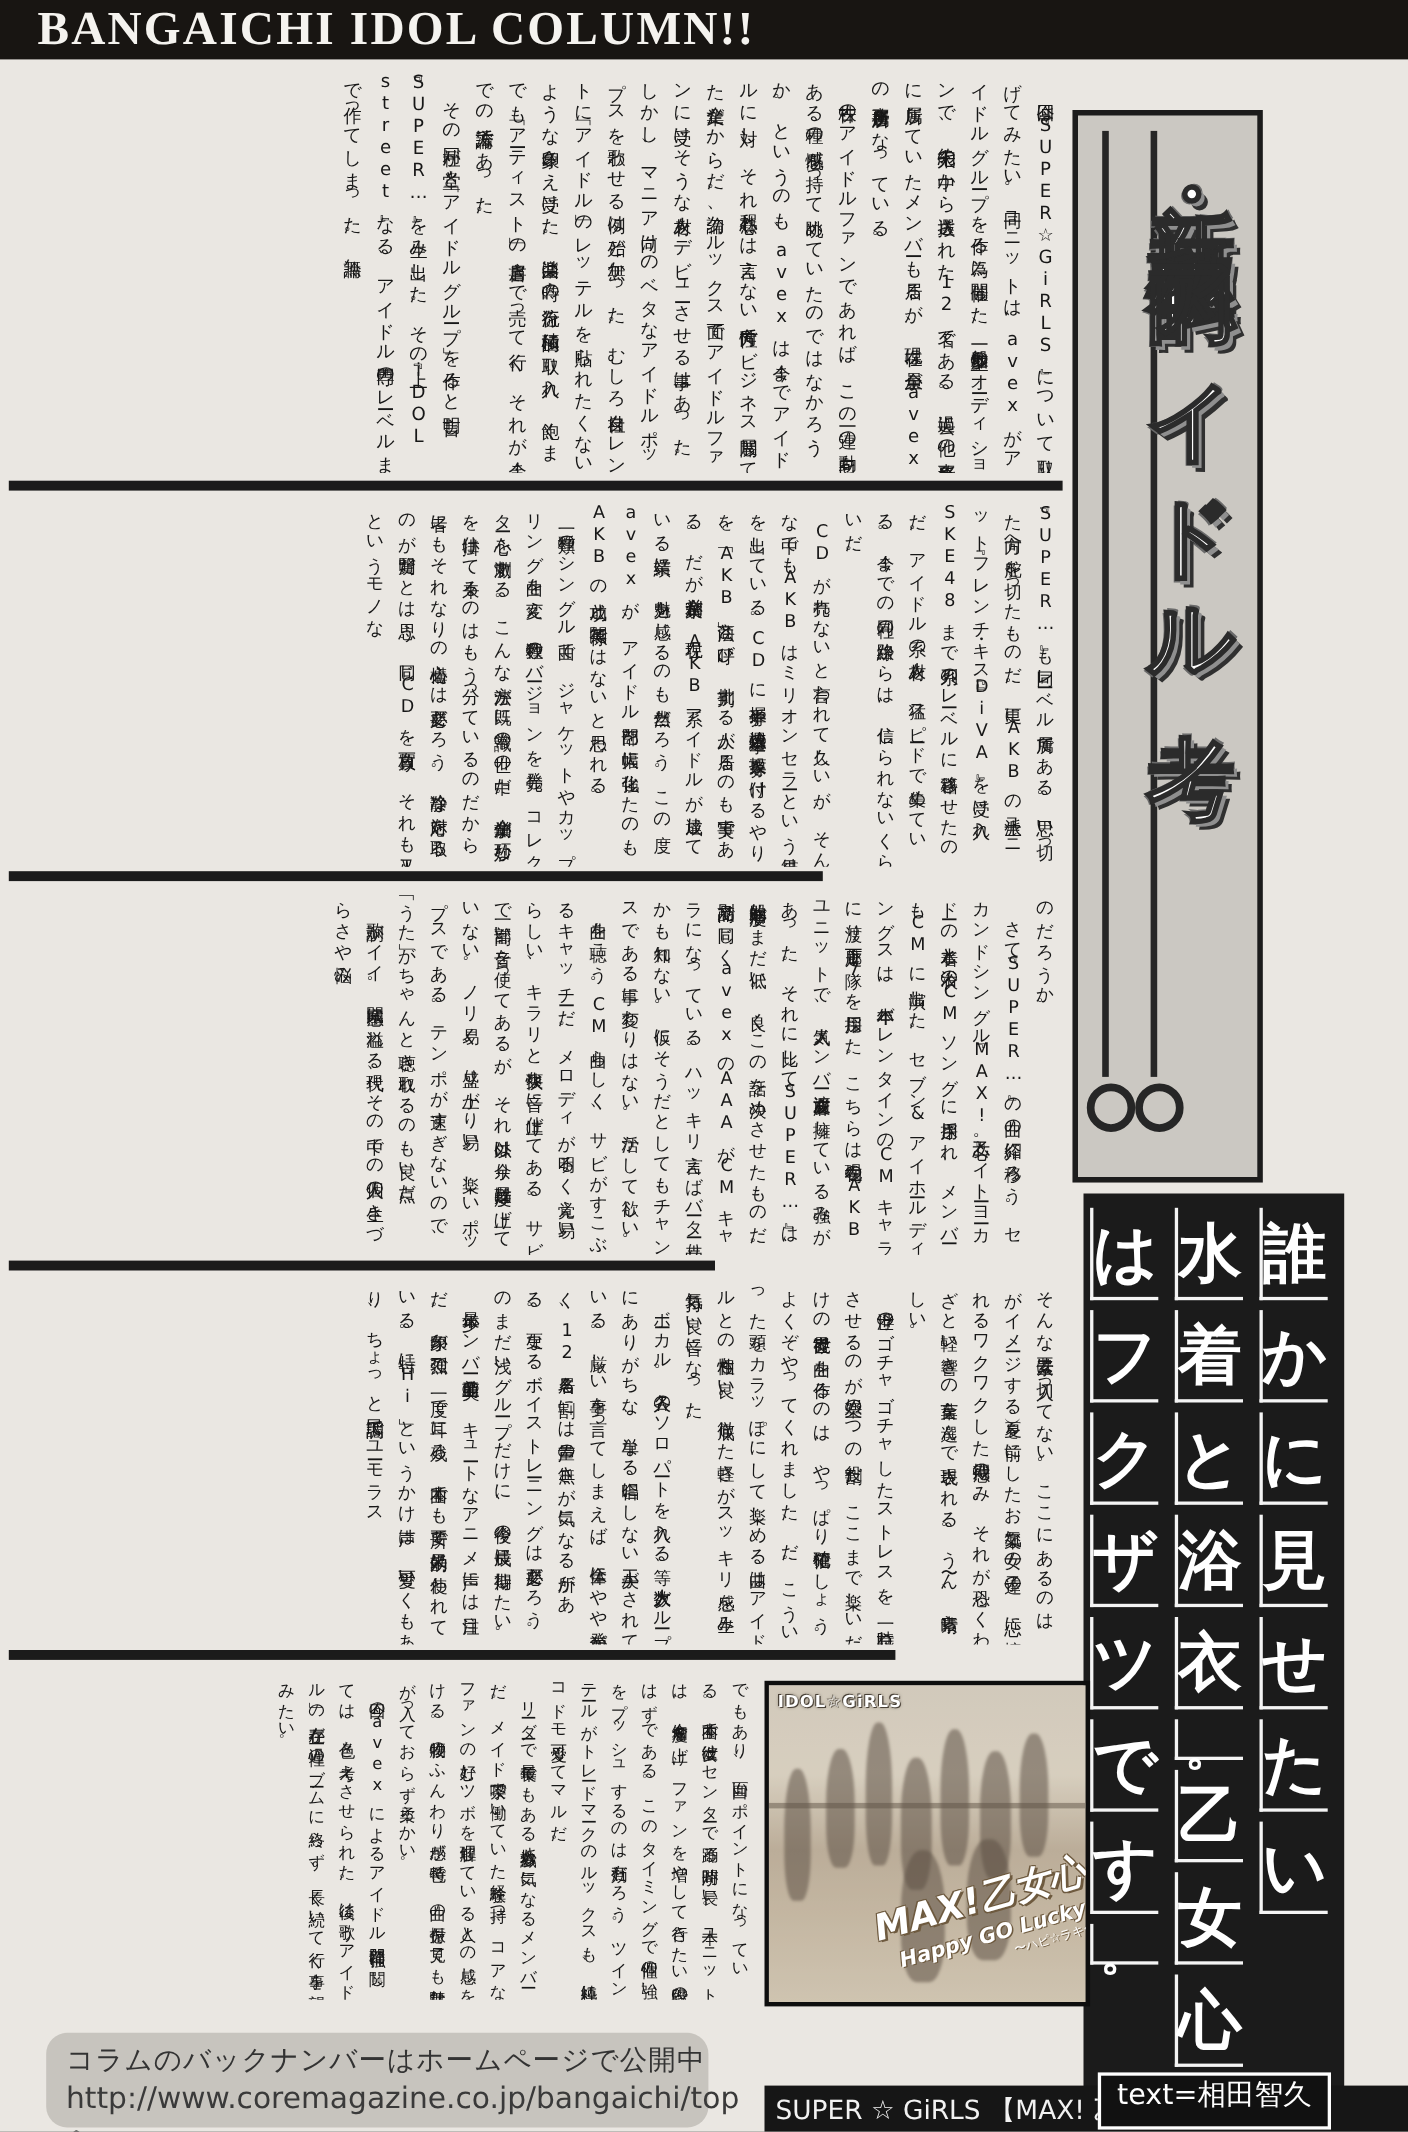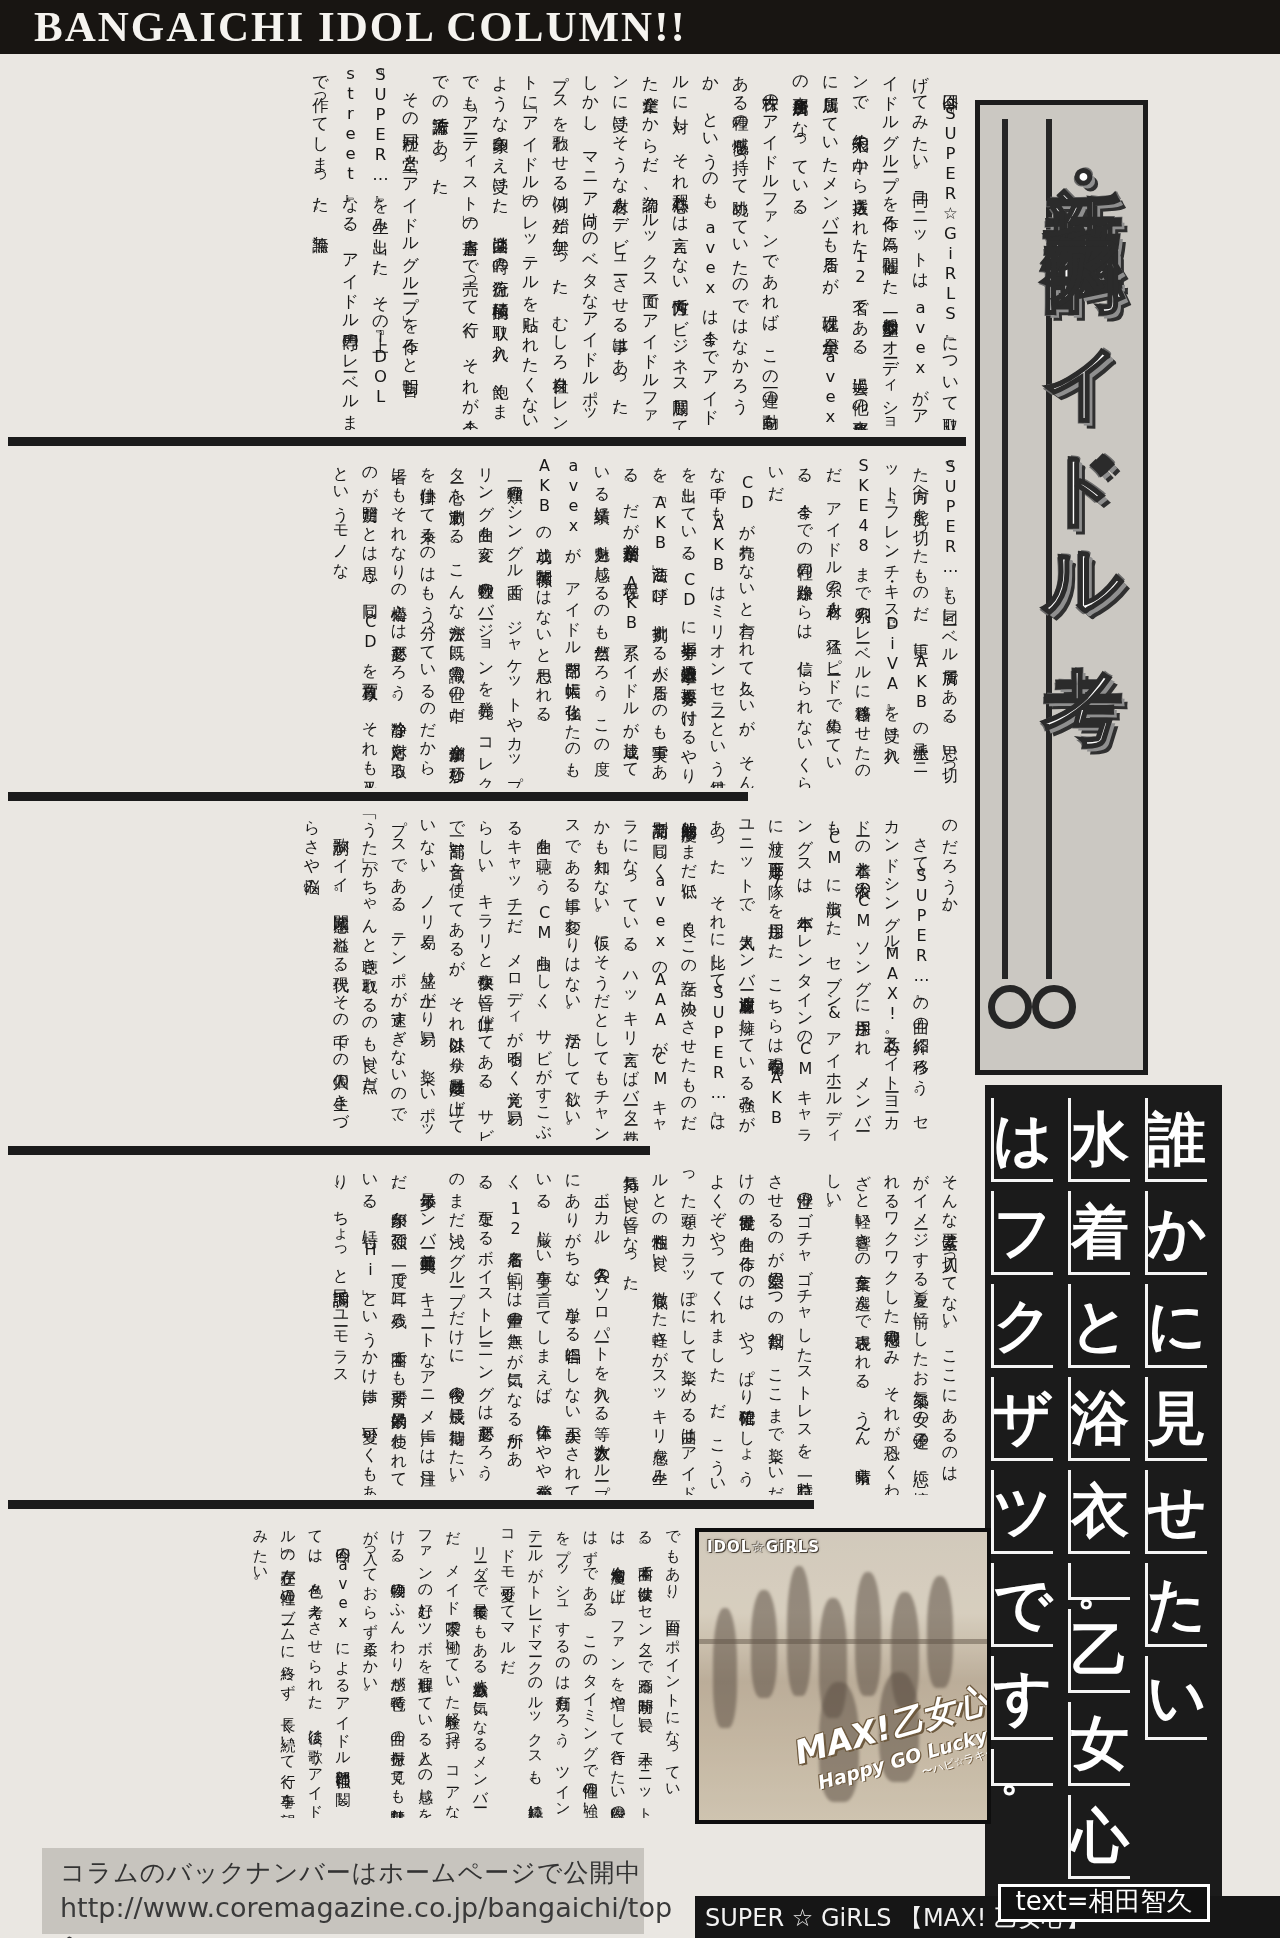--- a/index.html
+++ b/index.html
@@ -54,25 +54,25 @@
   .jacket-title{position:absolute;right:-8px;bottom:34px;transform:rotate(-16deg);text-align:right;color:#fff;}
   .jt1{font-size:33px;font-weight:bold;font-style:italic;
         text-shadow:2px 2px 0 #6e5a3f,-1px -1px 0 #6e5a3f,1px -1px 0 #6e5a3f,-1px 1px 0 #6e5a3f;}
   .jt2{font-size:19px;font-weight:bold;font-style:italic;
         text-shadow:1px 1px 0 #6e5a3f,-1px -1px 0 #6e5a3f;}
   .jt3{font-size:11px;text-shadow:1px 1px 0 #6e5a3f;}
   
   .caption-strip{position:absolute;left:695px;top:1896px;width:588px;height:80px;background:#161616;}
   .caption-1{position:absolute;left:10px;top:6px;color:#f2f2f2;font-size:24px;}
   .caption-2{position:absolute;left:10px;top:42px;color:#f2f2f2;font-size:23px;}
-  .credit-box{position:absolute;left:998px;top:1884px;width:212px;height:38px;background:#111;
-        border:3px solid #fff;box-sizing:border-box;display:flex;align-items:flex-end;justify-content:center;}
+  .credit-box{position:absolute;left:998px;top:1884px;width:212px;height:52px;background:#111;
+        border:3px solid #fff;box-sizing:border-box;display:flex;align-items:flex-start;justify-content:center;}
   .credit-box span{color:#fff;font-size:26px;}
   
-  .footer-box{position:absolute;left:42px;top:1848px;width:602px;height:86px;background:#c7c4be;}
+  .footer-box{position:absolute;left:42px;top:1848px;width:602px;height:86px;background:#c7c4be;border-radius:19px;}
   .footer-1{position:absolute;left:18px;top:8px;font-size:25px;color:#333;letter-spacing:1px;}
   .footer-2{position:absolute;left:18px;top:44px;font-size:27px;color:#3a3a3a;}
 </style>
 </head>
 <body>
 
 <div id="page">
 
   <div class="header-bar">
     <div class="header-title">BANGAICHI IDOL COLUMN!!</div>

